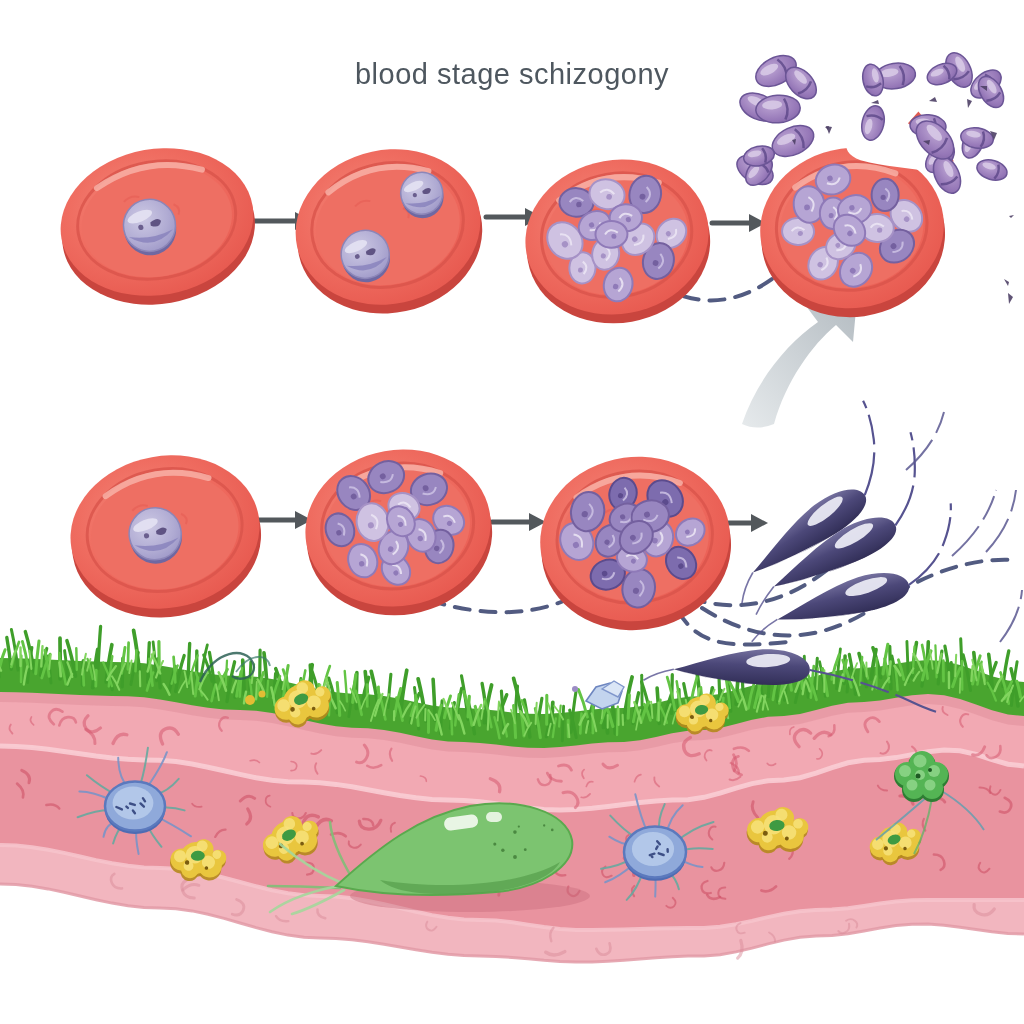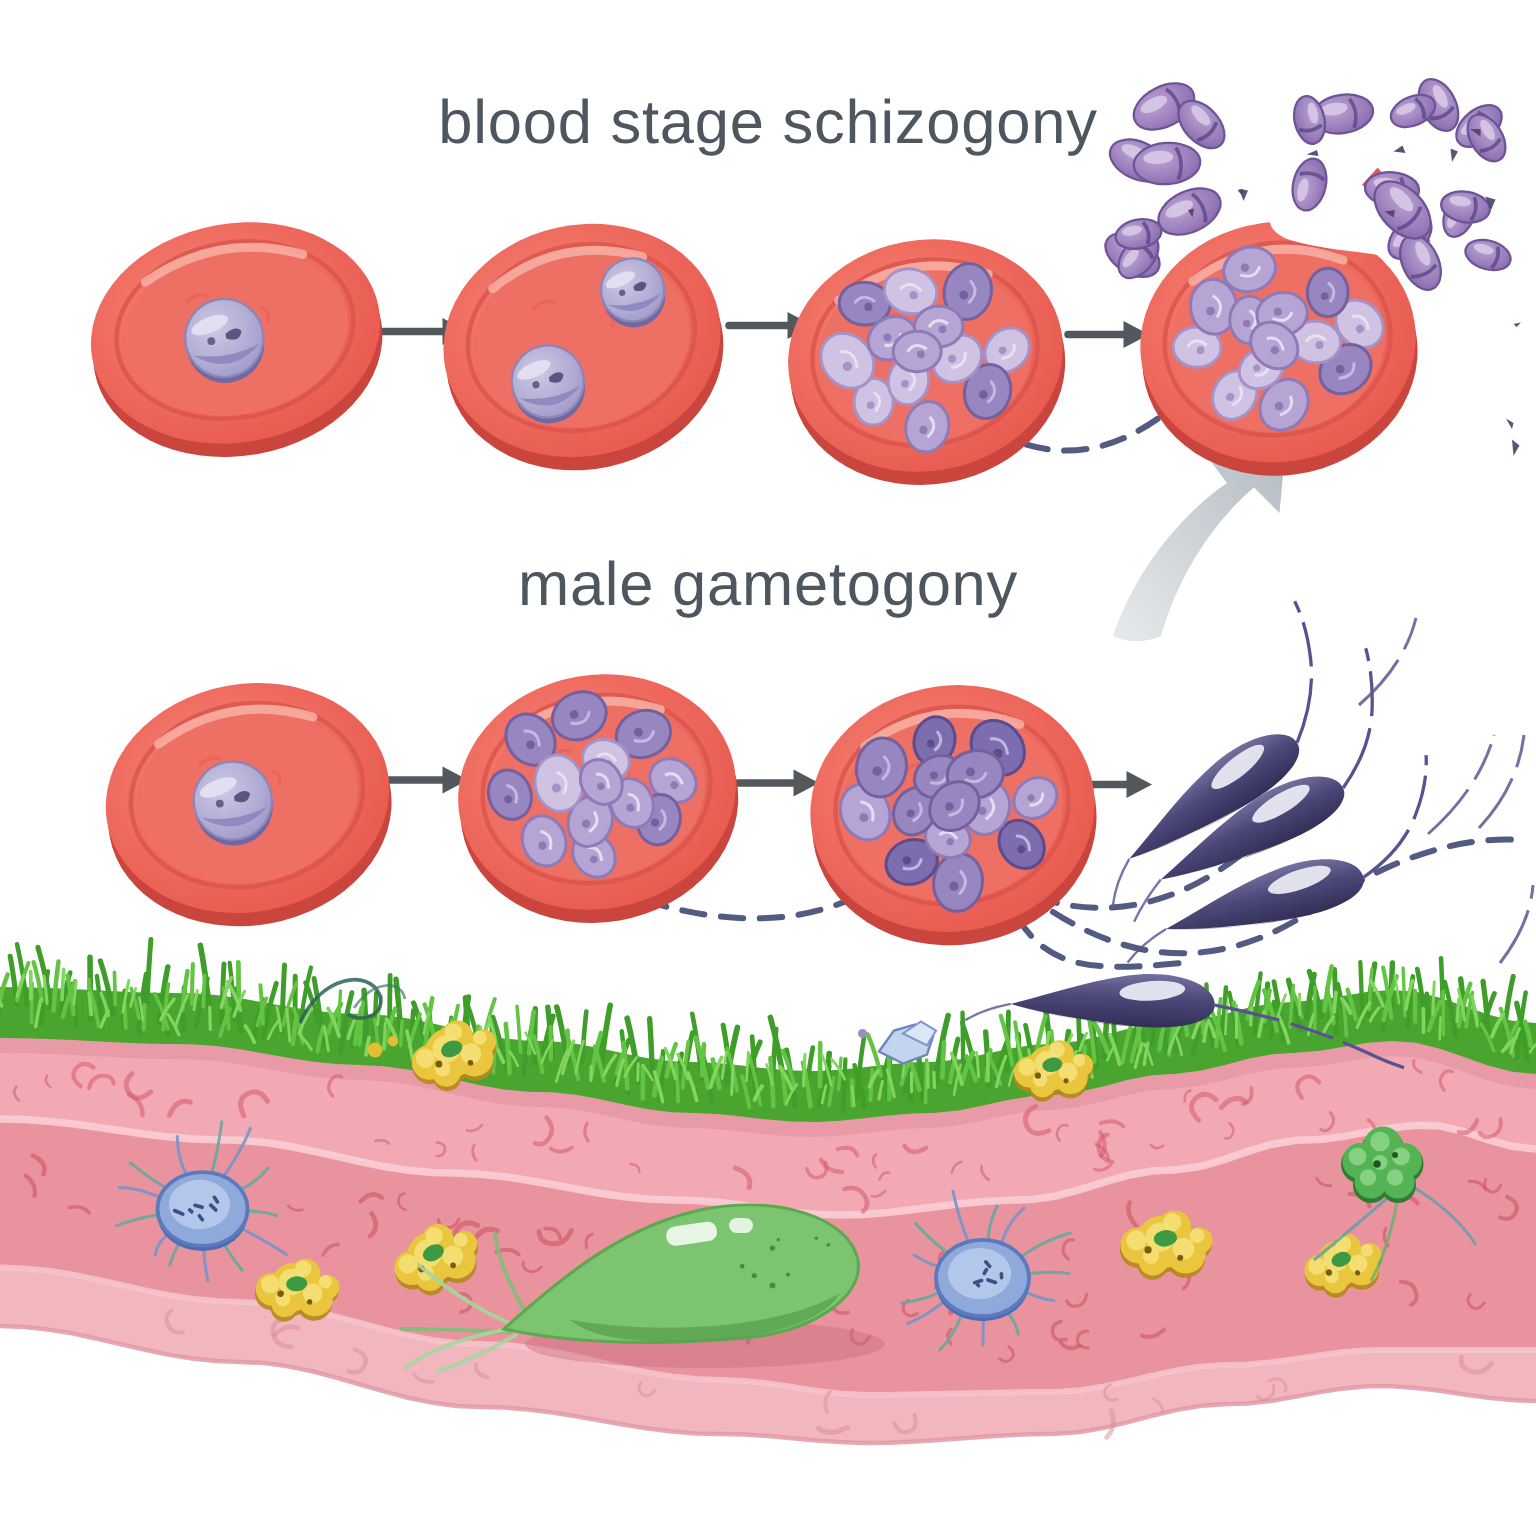--- a/index.html
+++ b/index.html
@@ -1,20 +1,20 @@
 <!DOCTYPE html>
 <html><head>
 <meta charset="utf-8">
 <style>
   html,body{margin:0;padding:0;background:#fff;}
   .stage{position:relative;width:1024px;height:1024px;background:#fff;overflow:hidden;
          font-family:"Liberation Sans",sans-serif;}
   .stage svg{position:absolute;inset:0;}
   .title{position:absolute;left:0;width:100%;text-align:center;color:#4e575f;
-         font-size:41px;font-weight:500;letter-spacing:.5px;}
+         font-size:29px;font-weight:500;letter-spacing:.5px;}
   .title1{top:58px;}
   .title2{top:366px;}
 </style>
 </head>
 <body>
 
 <div class="stage">
   <svg viewBox="0 0 1024 1024" width="1024" height="1024">
     <defs>
       <radialGradient id="rbcG" cx="42%" cy="38%" r="75%">
@@ -1362,14 +1362,13 @@
           <path d="M58,2 C96,8 132,18 160,30 Q176,37 188,40" fill="none" stroke="#565390" stroke-width="2.2" stroke-dasharray="44 8 30 7"></path>
           <path d="M-78,6 q-18,4 -30,12" fill="none" stroke="#565390" stroke-width="1.6" opacity="0.8"></path>
         </g>
         <path d="M906,470 q30,-26 38,-58" fill="none" stroke="#5b5890" stroke-width="2" stroke-dasharray="40 8 26 6" opacity="0.85"></path>
         <path d="M952,556 q34,-30 44,-66" fill="none" stroke="#5b5890" stroke-width="2" stroke-dasharray="40 8 26 6" opacity="0.85"></path>
         <path d="M986,552 q26,-28 30,-62" fill="none" stroke="#5b5890" stroke-width="2" stroke-dasharray="40 8 26 6" opacity="0.85"></path>
         <path d="M1000,642 q20,-26 22,-52" fill="none" stroke="#5b5890" stroke-width="2" stroke-dasharray="40 8 26 6" opacity="0.85"></path>
       </g>
   </svg>
   <div class="title title1">blood stage schizogony</div>
-  <div class="title title2">male gametogony</div>
 </div>
 
 </body></html>

